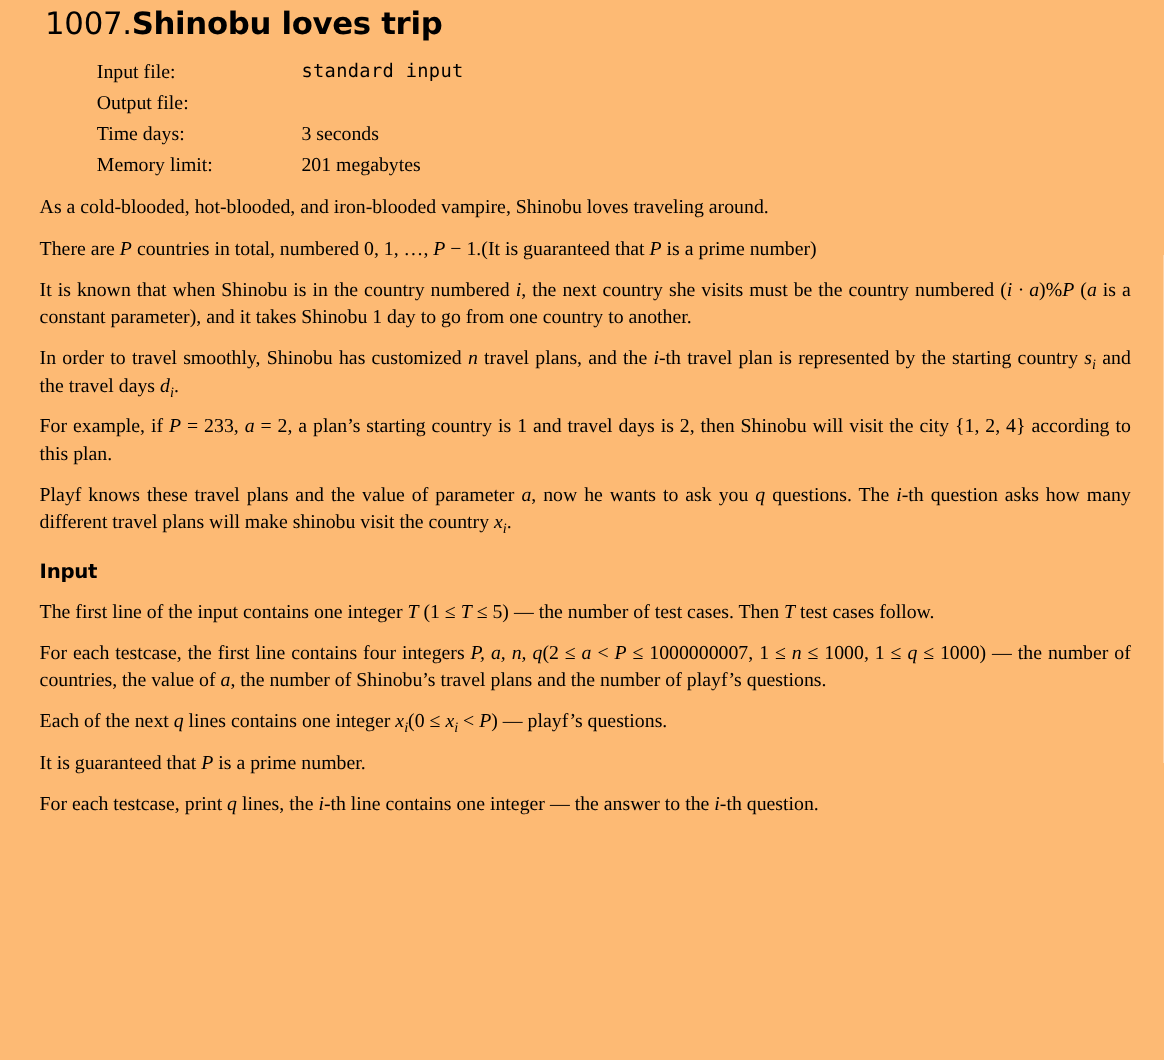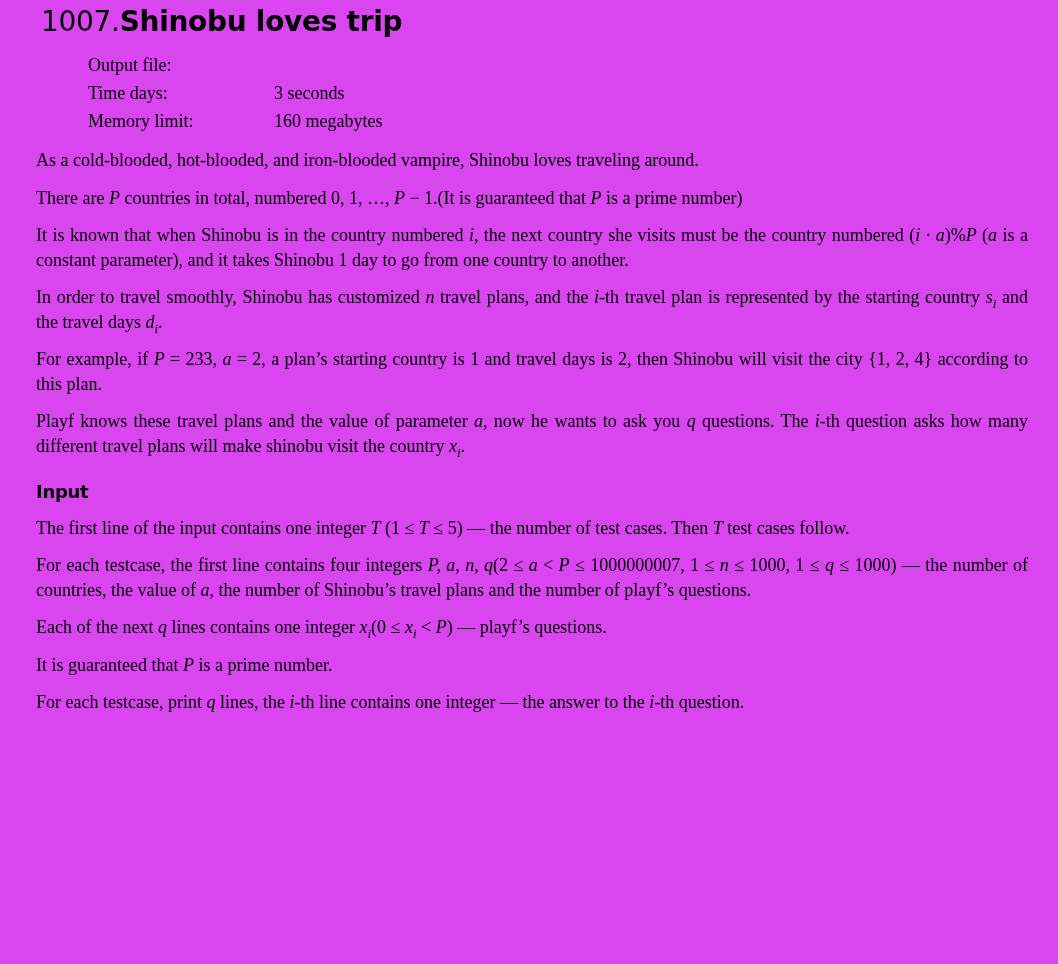--- a/index.html
+++ b/index.html
@@ -1,19 +1,19 @@
 <!DOCTYPE html>
 <html><head>
 <meta charset="utf-8">
 <style>
   html, body { margin: 0; padding: 0; background: #ffffff; color: #000000; }
   body { font-family: "Liberation Serif", serif; font-size: 18px; }
   .page {
     width: 1058px; height: 964px; box-sizing: border-box;
-    padding: 6px 30px 0 36px; overflow: hidden; background: #d946ef;
+    padding: 6px 30px 0 36px; overflow: hidden; background: #fdba74;
   }
   h1.ptitle {
     font-family: "DejaVu Sans", "Liberation Sans", sans-serif;
     font-weight: 400; font-size: 28px; line-height: 1.15;
     letter-spacing: -0.3px; margin: 0 0 13px 5px;
   }
   h1.ptitle .pname { font-weight: 700; }
   .limits { margin: 0 0 2px 52px; line-height: 28px; }
   .lrow { display: flex; }
   .llabel { width: 186px; flex: none; }
@@ -32,29 +32,33 @@
 </style>
 </head>
 <body>
 
 <div class="page">
 
   <h1 class="ptitle"><span class="pnum">1007.</span><span class="pname">Shinobu loves trip</span></h1>
 
   <div class="limits">
     <div class="lrow">
+      <span class="llabel">Input file:</span>
+      <span class="lvalue mono">standard input</span>
+    </div>
+    <div class="lrow">
       <span class="llabel">Output file:</span>
     </div>
     <div class="lrow">
       <span class="llabel">Time days:</span>
       <span class="lvalue">3 seconds</span>
     </div>
     <div class="lrow">
       <span class="llabel">Memory limit:</span>
-      <span class="lvalue">160 megabytes</span>
+      <span class="lvalue">201 megabytes</span>
     </div>
   </div>
 
   <div class="statement">
     <p class="para">As a cold-blooded, hot-blooded, and iron-blooded vampire, Shinobu loves traveling around.</p>
     <p class="para">There are <span class="math">P</span> countries in total, numbered 0, 1, …, <span class="math">P</span> − 1.(It is guaranteed that <span class="math">P</span> is a prime number)</p>
     <p class="para">It is known that when Shinobu is in the country numbered <span class="math">i</span>, the next country she visits must be the country numbered (<span class="math">i · a</span>)%<span class="math">P</span> (<span class="math">a</span> is a constant parameter), and it takes Shinobu 1 day to go from one country to another.</p>
     <p class="para">In order to travel smoothly, Shinobu has customized <span class="math">n</span> travel plans, and the <span class="math">i</span>-th travel plan is represented by the starting country <span class="math">s<sub>i</sub></span> and the travel days <span class="math">d<sub>i</sub></span>.</p>
     <p class="para">For example, if <span class="math">P</span> = 233, <span class="math">a</span> = 2, a plan’s starting country is 1 and travel days is 2, then Shinobu will visit the city {1, 2, 4} according to this plan.</p>
     <p class="para">Playf knows these travel plans and the value of parameter <span class="math">a</span>, now he wants to ask you <span class="math">q</span> questions. The <span class="math">i</span>-th question asks how many different travel plans will make shinobu visit the country <span class="math">x<sub>i</sub></span>.</p>

